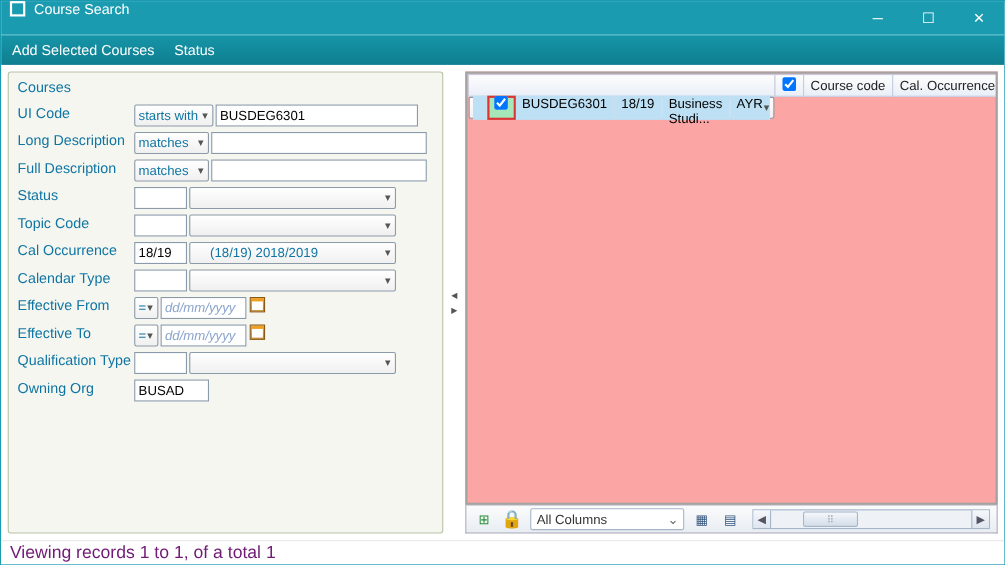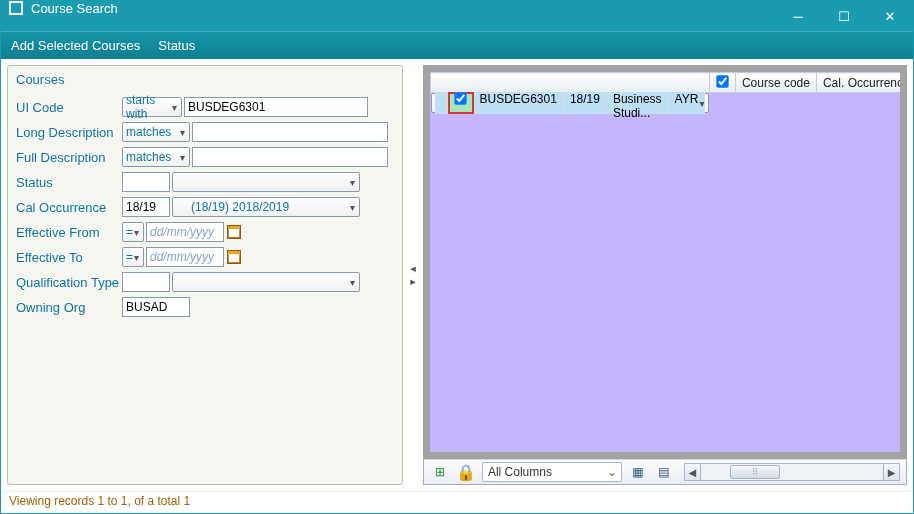--- a/index.html
+++ b/index.html
@@ -11,54 +11,54 @@
   .win-ctrls { margin-left: auto; display: flex; height: 100%; }
   .win-btn { width: 46px; display: flex; align-items:center; justify-content:center; color:#fff; cursor:default; }
 
   .menubar { height: 28px; background: linear-gradient(#1695a8, #0f7e90); display:flex; align-items:center; padding: 0 10px; gap: 18px; color:#fff; font-size:13px; border-top:1px solid #3fb0c2;}
   .menubar span { cursor: default; }
 
   .content { flex:1; display:flex; gap:4px; padding:6px; min-height:0; }
 
   .panel-left { width: 396px; background:#f5f6f0; border:1px solid #b8c2a5; border-radius:3px; padding:6px 8px; }
   .panel-title { color:#1075a3; font-weight:normal; font-size:13px; margin-bottom:8px; }
-  .form-row { display:flex; align-items:center; height:24px; margin-bottom:1px; font-size:13px; color:#1075a3;}
+  .form-row { display:flex; height:24px; margin-bottom:1px; font-size:13px; color:#1075a3;}
   .form-row label { width:106px; }
   .sel, .inp { height:20px; border:1px solid #8b9aa9; background:linear-gradient(#fff,#f0f0f0); font-size:12px; padding:0 3px;}
   .sel { position:relative; display:flex; align-items:center; border-radius:2px;}
   .sel::after { content:"▾"; position:absolute; right:4px; font-size:10px; color:#555;}
   .inp { background:#fff;}
   .inp::placeholder { color:#8aa4cc; font-style:italic;}
   .w1 { width:68px; } .w2 { width:188px;padding-left:18px; } .w3 { width:48px; } .w4 { width:22px; }
   .calico { width:14px; height:14px; margin-left:3px; display:inline-block; background:linear-gradient(#f5a623,#c77b17); border:1px solid #8a5a14; position:relative;}
   .calico::before{content:"";position:absolute;top:3px;left:1px;right:1px;bottom:1px;background:#fff;}
 
   .splitter { width:12px; display:flex; align-items:center; justify-content:center; color:#555; font-size:11px;}
 
   .panel-right { flex:1; display:flex; flex-direction:column; min-width:0; }
-  .grid { flex:1; background:#c4b5fd; border:7px solid #a3a3a3; overflow:hidden; }
+  .grid { flex:1; background:#fca5a5; border:2px solid #a3a3a3; overflow:hidden; }
   table { border-collapse:collapse; font-size:12px; width:100%; }
   th { background:linear-gradient(#fdfdfd,#e9eef7); border:1px solid #bfcde2; height:20px; text-align:left; padding:0 6px; font-weight:normal; color:#222; white-space:nowrap;}
   td { border-right:1px solid #d4dde8; height:22px; padding:0 6px;}
   tr.sel td { background:#bde0f5; }
   .chkcell { text-align:center; background:#a5e7b8 !important; outline:2px solid #d33; outline-offset:-2px;}
   input[type=checkbox]{ transform:scale(0.95);}
   
   .toolbar { height:26px; border:1px solid #aab; border-top:1px solid #d0d6e0; background:linear-gradient(#fbfbfb,#e8edf3); display:flex; align-items:center; gap:6px; padding:0 6px;}
   .tbtn { width:20px; height:20px; border:1px solid transparent; display:flex; align-items:center; justify-content:center; font-size:12px; color:#33557d; border-radius:2px; cursor:default;}
   .tdrop { height:20px; border:1px solid #a6b6ca; background:#fff; display:flex; align-items:center; padding:0 5px; font-size:12px; color:#333; min-width:140px; position:relative; border-radius:2px;text-align:right;}
   .tdrop::after{content:"⌄"; position:absolute; right:4px; color:#666;}
   .hscroll { flex:1; height:18px; border:1px solid #a6b6ca; background:#eef2f6; position:relative; margin-left:4px;}
   .hscroll .thumb{position:absolute; left:45px; top:1px; width:50px; bottom:1px; background:linear-gradient(#f5f7fb,#d4dde8); border:1px solid #a6b6ca; border-radius:2px; display:flex; align-items:center; justify-content:center;}
   .hscroll .arrow{position:absolute; top:0; bottom:0; width:16px; display:flex; align-items:center; justify-content:center; font-size:10px; color:#556; background:linear-gradient(#f5f7fb,#dfe6ef);}
   .hscroll .arrow.l{left:0; border-right:1px solid #a6b6ca;}
   .hscroll .arrow.r{right:0; border-left:1px solid #a6b6ca;}
   .lock{color:#9a7b17;}
 
-  .statusbar { height:22px; background:#fff; padding:2px 8px; font-size:12px; color:#a16207; border-top:1px solid #e8e8e8;}
+  .statusbar { height:22px; background:#fff; padding:2px 8px; font-size:16px; color:#701a75; border-top:1px solid #e8e8e8;}
 </style>
 </head>
 <body>
 
 <div class="titlebar">
   <span class="ico"></span>
   <span>Course Search</span>
   <div class="win-ctrls">
     <div class="win-btn">─</div>
     <div class="win-btn">☐</div>
@@ -70,21 +70,21 @@
   <span>Add Selected Courses</span>
   <span>Status</span>
 </div>
 
 <div class="content">
   <div class="panel-left">
     <div class="panel-title">Courses</div>
 
     <div class="form-row">
       <label>UI Code</label>
-      <div class="sel" style="width:60px">
+      <div class="sel" style="width:72px">
           <span>starts with</span>
         </div>
       <input class="inp" style="width: 184px; margin-left: 2px;" value="BUSDEG6301">
     </div>
     <div class="form-row">
       <label>Long Description</label>
       <div class="sel w1">
           <span>matches</span>
         </div>
       <input class="inp" style="width: 196px; margin-left: 2px;">
@@ -95,25 +95,35 @@
           <span>matches</span>
         </div>
       <input class="inp" style="width: 196px; margin-left: 2px;">
     </div>
     <div class="form-row">
       <label>Status</label>
       <input class="inp w3" style="">
       <div class="sel w2" style="margin-left:2px"></div>
     </div>
     <div class="form-row">
+      <label>Topic Code</label>
+      <input class="inp w3" style="">
+      <div class="sel w2" style="margin-left:2px"></div>
+    </div>
+    <div class="form-row">
       <label>Cal Occurrence</label>
       <input class="inp w3" value="18/19" style="">
       <div class="sel w2" style="margin-left:2px">
           <span>(18/19) 2018/2019</span>
         </div>
+    </div>
+    <div class="form-row">
+      <label>Calendar Type</label>
+      <input class="inp w3" style="">
+      <div class="sel w2" style="margin-left:2px"></div>
     </div>
     <div class="form-row">
       <label>Effective From</label>
       <div class="sel w4">
           <span>=</span>
         </div>
       <input class="inp" style="width: 78px; margin-left: 2px;" placeholder="dd/mm/yyyy">
       <span class="calico"></span>
     </div>
     <div class="form-row">

